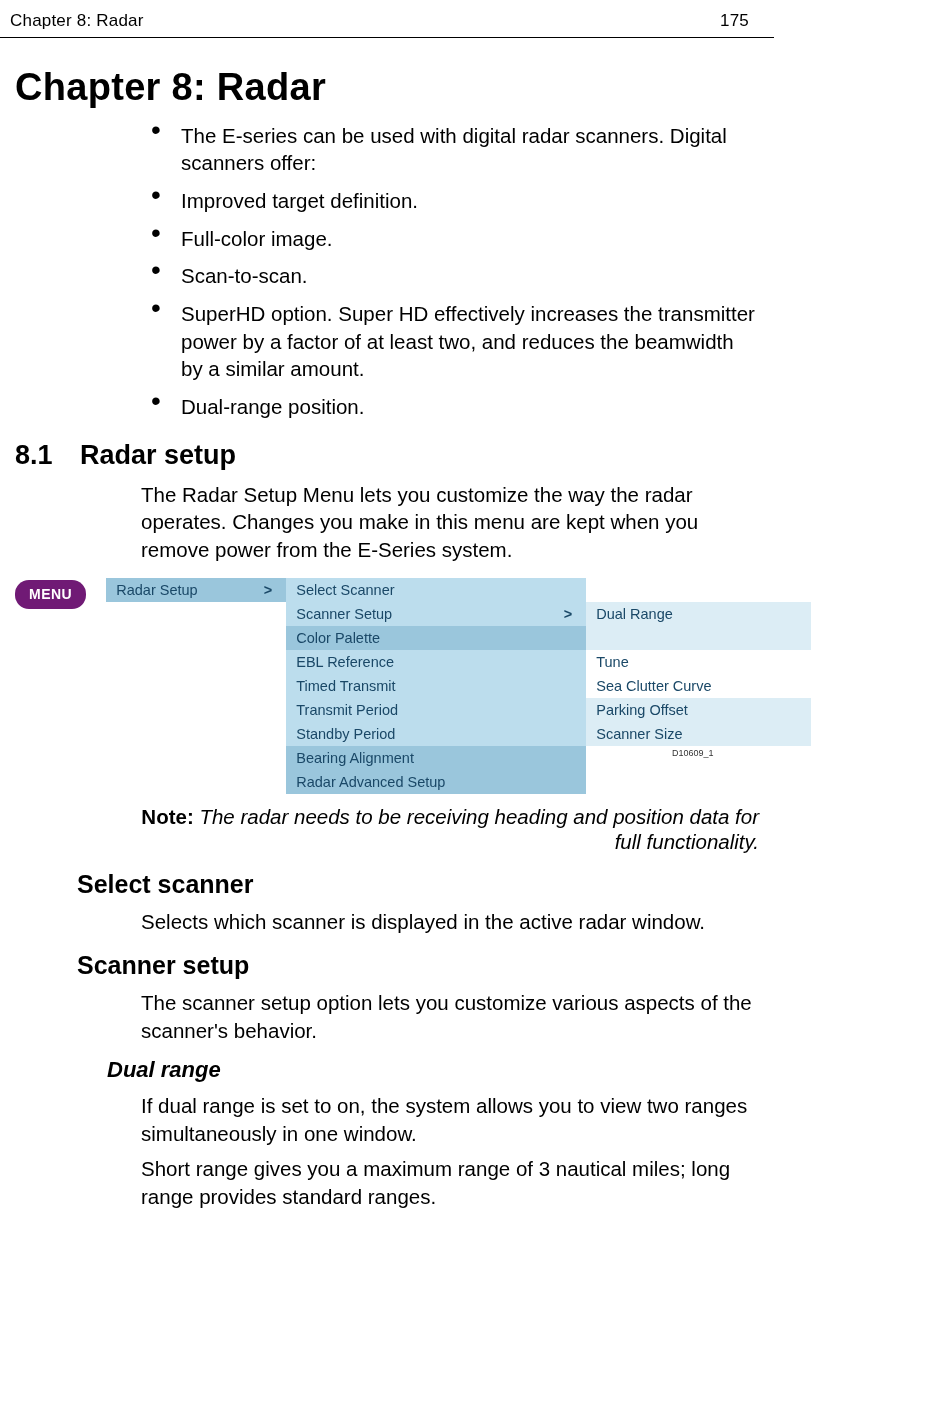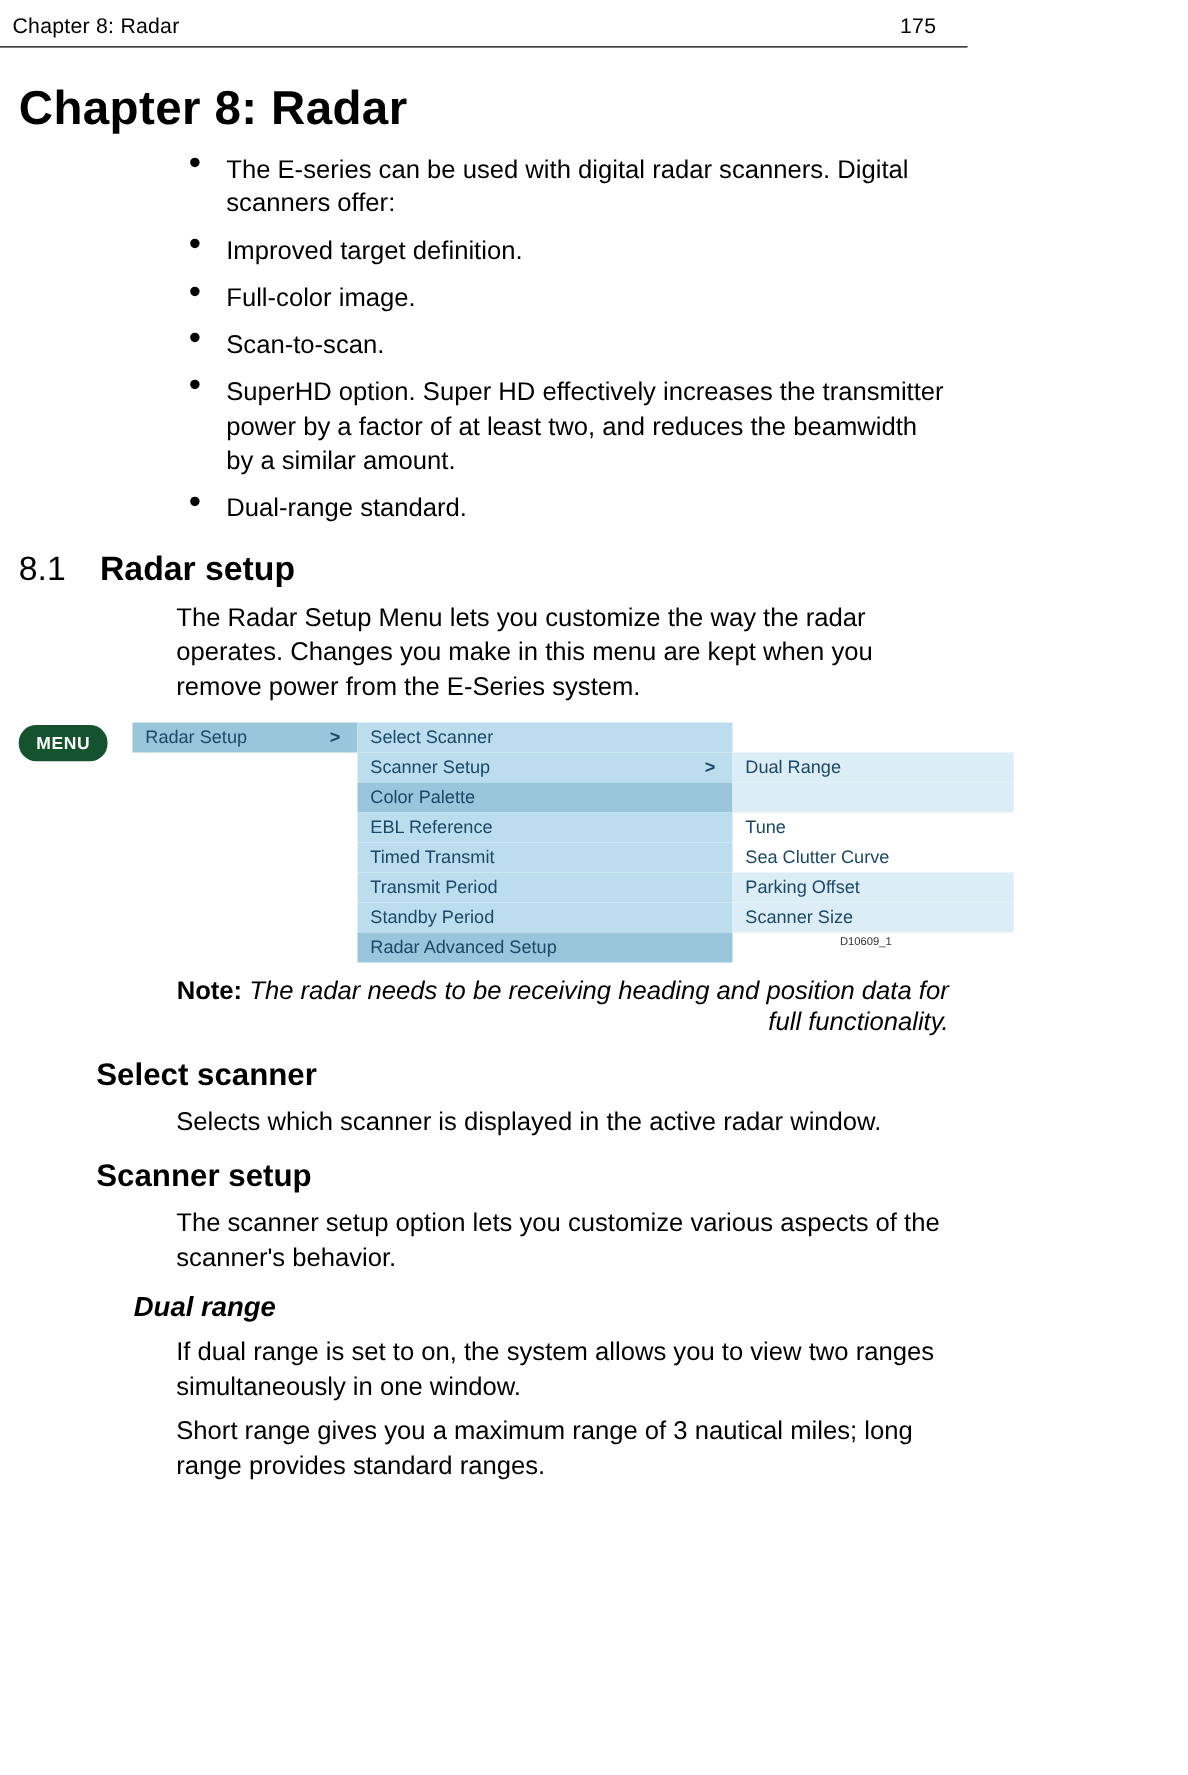--- a/index.html
+++ b/index.html
@@ -54,21 +54,21 @@
     font-size: 28px;
     line-height: 1;
   }
   .section-row {
     display: flex;
     align-items: baseline;
     margin: 18px 0 6px 0;
   }
   .sec-num {
     font-size: 27px;
-    font-weight: 400;
+    font-weight: 700;
     width: 65px;
     flex: 0 0 65px;
   }
   .sec-title {
     font-size: 27px;
     font-weight: 800;
   }
   .body-para {
     font-size: 20.5px;
     margin: 8px 0 8px 126px;
@@ -97,21 +97,21 @@
     margin: 12px 0 4px 92px;
   }
   
   .menu-wrap {
     margin: 14px 0 2px 0;
     display: flex;
     align-items: flex-start;
     font-family: Arial, Helvetica, sans-serif;
   }
   .menu-pill {
-    background: #14532d;
+    background: #701a75;
     color: #fff;
     font-weight: 700;
     font-size: 14px;
     border-radius: 14px;
     padding: 6px 14px;
     margin-right: 20px;
     margin-top: 2px;
     flex: 0 0 auto;
     letter-spacing: 0.5px;
   }
@@ -167,21 +167,21 @@
   <div class="content">
 
     <h1 class="chapter-title">Chapter 8:  Radar</h1>
 
     <ul class="feature-list">
       <li>The E-series can be used with digital radar scanners. Digital scanners offer:</li>
       <li>Improved target definition.</li>
       <li>Full-color image.</li>
       <li>Scan-to-scan.</li>
       <li>SuperHD option. Super HD effectively increases the transmitter power by a factor of at least two, and reduces the beamwidth by a similar amount.</li>
-      <li>Dual-range standard.</li>
+      <li>Dual-range position.</li>
     </ul>
 
     <div class="section-row">
       <span class="sec-num">8.1</span>
       <span class="sec-title">Radar setup</span>
     </div>
     <p class="body-para">The Radar Setup Menu lets you customize the way the radar operates. Changes you make in this menu are kept when you remove power from the E-Series system.</p>
 
     <div class="menu-wrap">
       <div class="menu-pill">MENU</div>
@@ -211,20 +211,23 @@
           <div class="menu-item shade-mid">
             <span>Timed Transmit</span>
           </div>
           <div class="menu-item shade-mid">
             <span>Transmit Period</span>
           </div>
           <div class="menu-item shade-mid">
             <span>Standby Period</span>
           </div>
           <div class="menu-item shade-dark">
+            <span>Bearing Alignment</span>
+          </div>
+          <div class="menu-item shade-dark">
             <span>Radar Advanced Setup</span>
           </div>
         </div>
 
         <div class="menu-col col3">
           <div class="menu-item shade-light">
             <span>Dual Range</span>
           </div>
           <div class="menu-item shade-light">
             <span></span>

